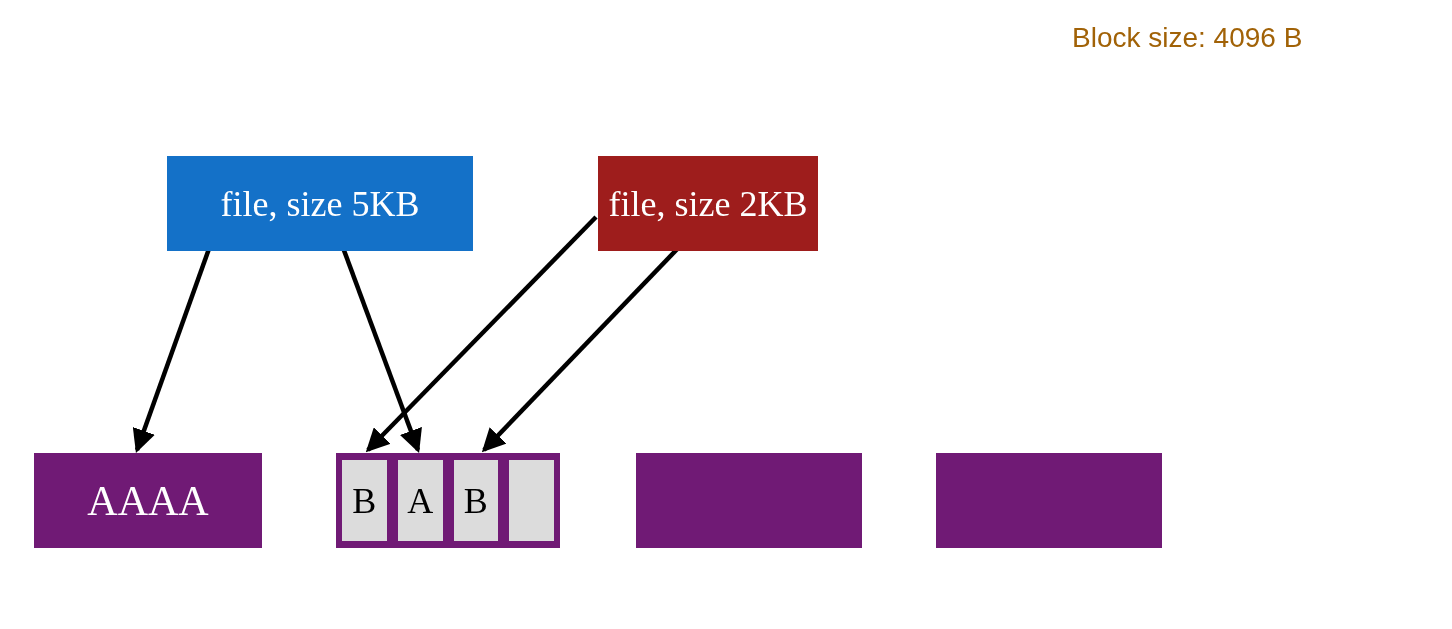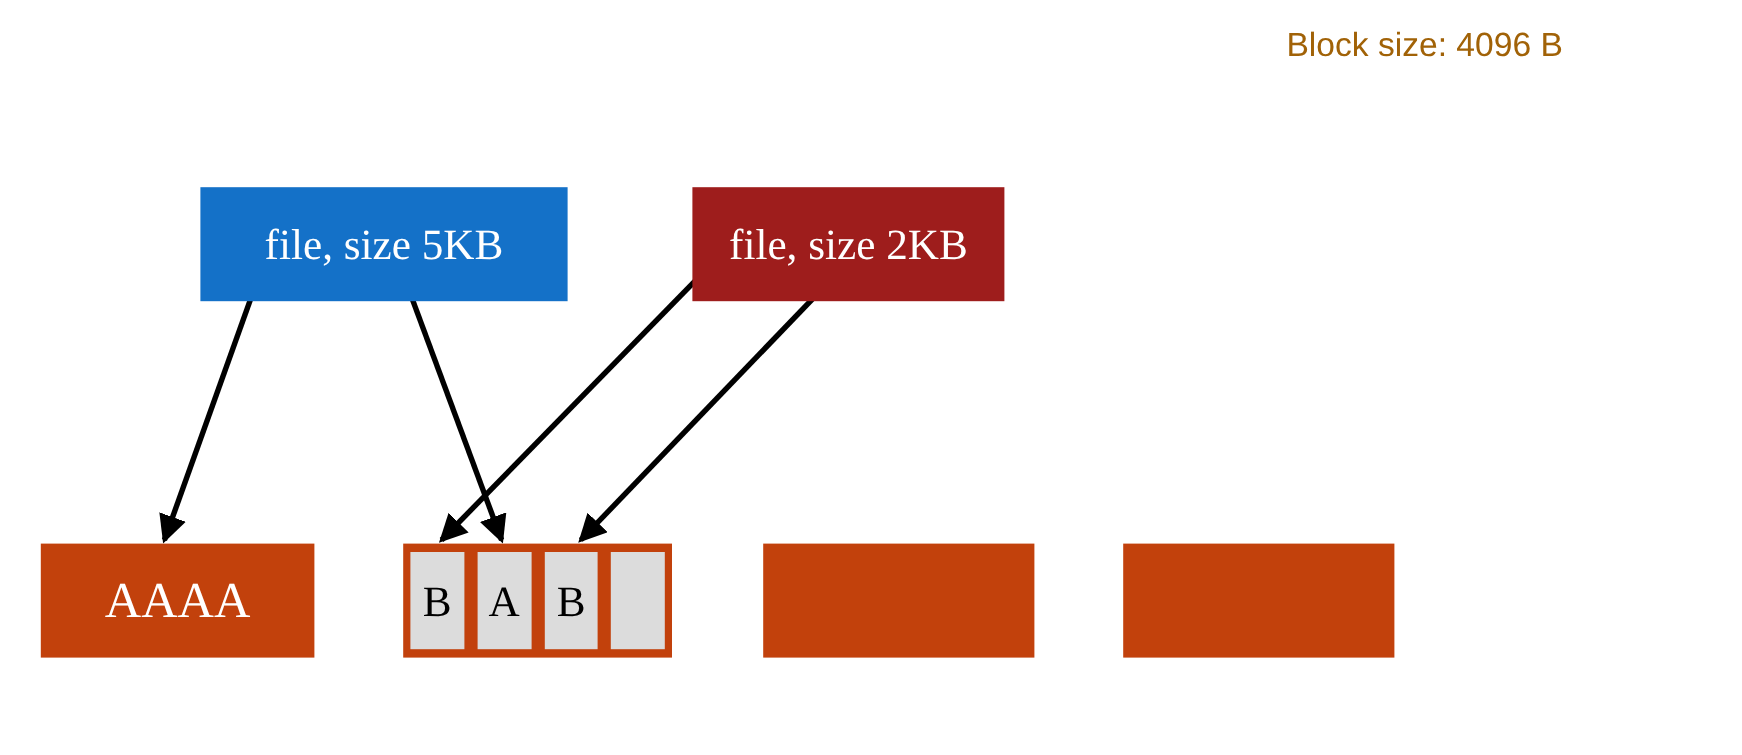--- a/index.html
+++ b/index.html
@@ -28,26 +28,26 @@
     display: flex;
     align-items: center;
     justify-content: center;
     color: #ffffff;
     font-family: "Liberation Serif", serif;
     font-size: 36px;
     white-space: nowrap;
     margin-top: 36px;
   }
   .file-box.blue { left: 167px; width: 306px; background: #1471C8; }
-  .file-box.red  { left: 577px; width: 260px; background: #9E1D1C; }
+  .file-box.red  { left: 598px; width: 220px; background: #9E1D1C; }
   .block {
     position: absolute;
     top: 453px;
     height: 95px;
-    background: #c2410c;
+    background: #701a75;
     box-sizing: border-box;
     display: flex;
     align-items: center;
     justify-content: center;
   }
   .block.b1 { left: 34px;  width: 228px;
     color: #ffffff; font-family: "Liberation Serif", serif; font-size: 42px; }
   .block.b2 { left: 336px; width: 224px;
     padding: 7px 6px; gap: 11px; align-items: stretch; justify-content: flex-start; }
   .block.b3 { left: 636px; width: 226px; }

